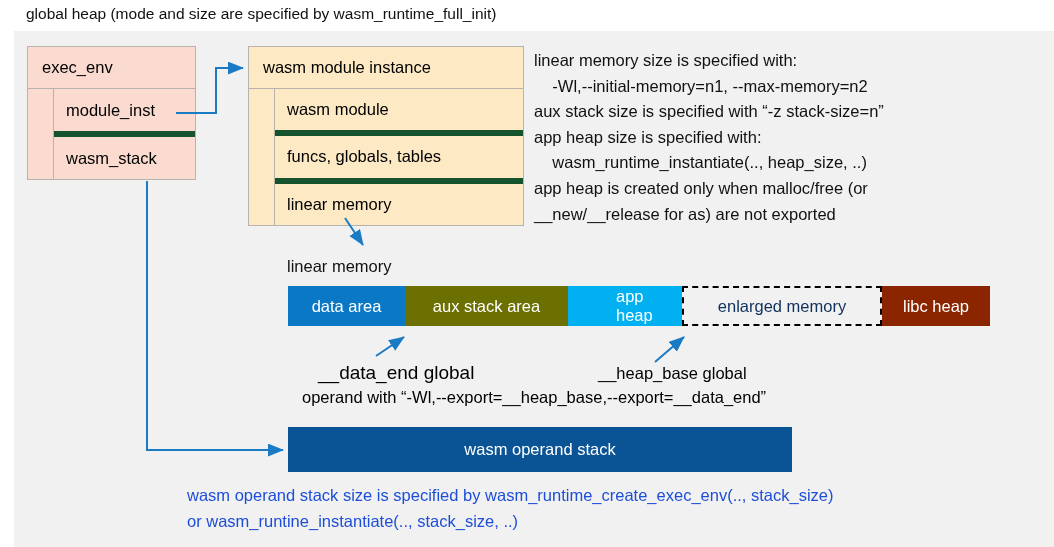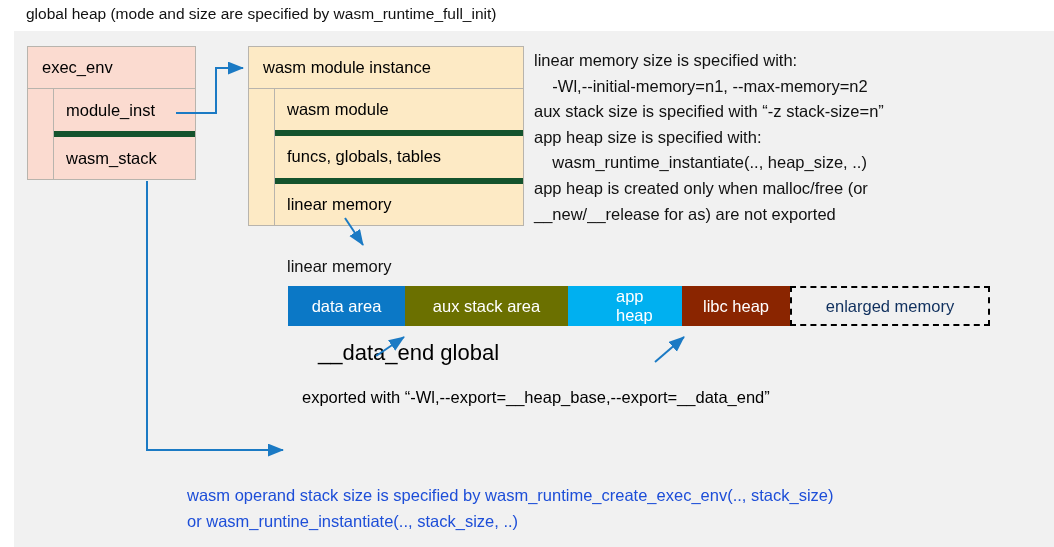--- a/index.html
+++ b/index.html
@@ -135,22 +135,22 @@
   .mseg.enlarged {
     color: #10305e;
     background: #f1f1f1;
     border: 2px dashed #000000;
   }
 
   
   #data-end-label {
     position: absolute;
     left: 318px;
-    top: 340px;
-    font-size: 22px;
+    top: 362px;
+    font-size: 19px;
     white-space: nowrap;
   }
   #heap-base-label {
     position: absolute;
     left: 598px;
     top: 364px;
     font-size: 16.5px;
     white-space: nowrap;
   }
   #export-note {
@@ -233,27 +233,31 @@
 app heap size is specified with:
     wasm_runtime_instantiate(.., heap_size, ..)
 app heap is created only when malloc/free (or
 __new/__release for as) are not exported</div>
 
   <div id="linear-memory-caption">linear memory</div>
   <div id="memory-strip">
       <div class="mseg" style="width: 117px; background: rgb(11, 120, 198);">data area</div>
       <div class="mseg" style="width: 163px; background: rgb(107, 112, 0);">aux stack area</div>
       <div class="mseg" style="width: 114px; background: rgb(0, 176, 240); padding-left: 48px;">app heap</div>
+      <div class="mseg enlarged" style="width: 200px;">enlarged memory</div>
       <div class="mseg" style="width: 108px; background: rgb(138, 37, 0);">libc heap</div>
-      <div class="mseg enlarged" style="width: 200px;">enlarged memory</div>
     </div>
 
   <div id="data-end-label">__data_end global</div>
-  <div id="export-note">exported with “-Wl,--export=__heap_base,--export=__data_end”</div>
-
+  <div id="heap-base-label">__heap_base global</div>
+  <div id="export-note">operand with “-Wl,--export=__heap_base,--export=__data_end”</div>
+
+  <div id="operand-stack-bar">
+    <span>wasm operand stack</span>
+  </div>
   <div id="operand-stack-note">wasm operand stack size is specified by wasm_runtime_create_exec_env(.., stack_size)
 or wasm_runtine_instantiate(.., stack_size, ..)</div>
 
   <svg id="connectors" viewBox="0 0 1054 547" xmlns="http://www.w3.org/2000/svg">
     <defs>
       <marker id="ah" markerWidth="9" markerHeight="9" refX="7.5" refY="3.2" orient="auto">
         <path d="M0,0 L8,3.2 L0,6.4 z" fill="#1b7ac4"></path>
       </marker>
     </defs>
 

